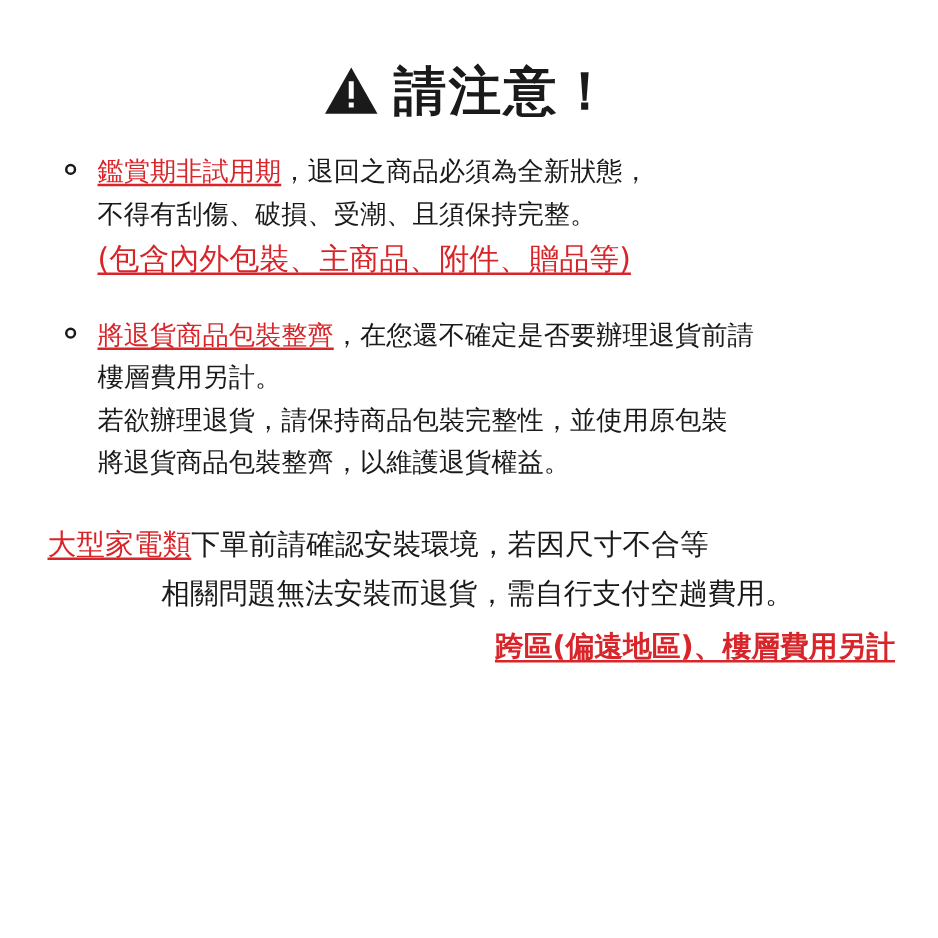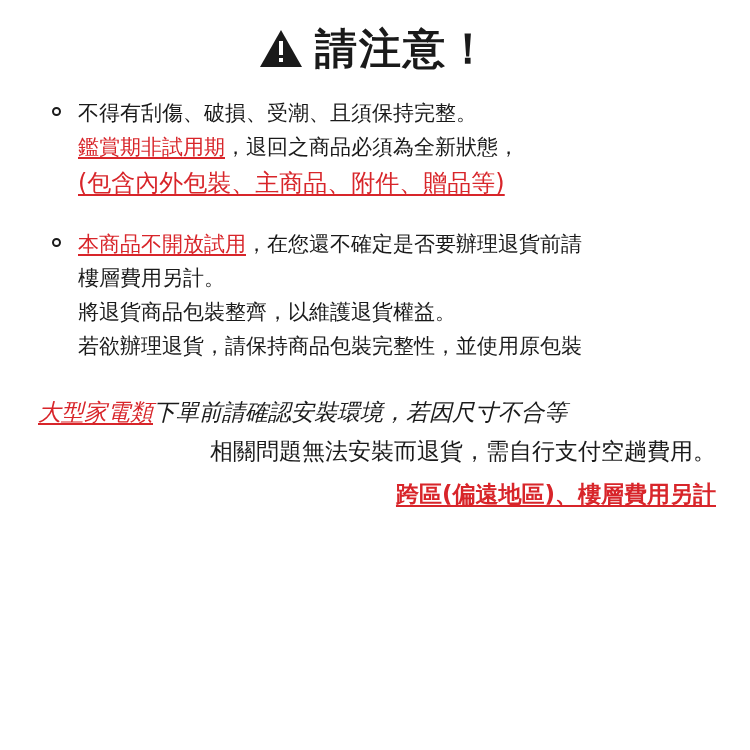--- a/index.html
+++ b/index.html
@@ -11,21 +11,21 @@
     height: 750px;
     background: #ffffff;
     font-family: "DejaVu Sans", "Liberation Sans", sans-serif;
     color: #1a1a1a;
     overflow: hidden;
   }
   .page {
     width: 750px;
     height: 750px;
     box-sizing: border-box;
-    padding: 16px 34px 0 34px;
+    padding: 40px 34px 0 34px;
     position: relative;
   }
 
   
   .title-row {
     display: flex;
     align-items: center;
     justify-content: center;
     gap: 12px;
     margin-top: 12px;
@@ -88,24 +88,23 @@
   }
   .bottom .b-line {
     font-size: 23px;
     line-height: 1.7;
     color: #1a1a1a;
     white-space: nowrap;
   }
   .bottom .b-line.first {
     text-align: left;
     margin-left: 4px;
-    font-style: italic;
   }
   .bottom .b-line.second {
-    text-align: right;
+    text-align: center;
     margin-left: 14px;
   }
   .bottom .b-line.third {
     text-align: right;
     font-weight: bold;
     margin-top: 4px;
   }
 </style>
 </head>
 <body>
@@ -119,43 +118,43 @@
       <rect x="20" y="29" width="4" height="4" fill="#ffffff"></rect>
     </svg>
     <div class="title-text">請注意！</div>
   </div>
 
   <ul class="bullets">
 
     <li class="bullet-item">
       <span class="bullet-dot"></span>
       <div class="line">
-        <span>不得有刮傷、破損、受潮、且須保持完整。</span>
+        <span class="red-u">鑑賞期非試用期</span><span>，退回之商品必須為全新狀態，</span>
       </div>
       <div class="line">
-        <span class="red-u">鑑賞期非試用期</span><span>，退回之商品必須為全新狀態，</span>
+        <span>不得有刮傷、破損、受潮、且須保持完整。</span>
       </div>
       <div class="line sub">
         <span class="red-u">(包含內外包裝、主商品、附件、贈品等)</span>
       </div>
     </li>
 
     <li class="bullet-item">
       <span class="bullet-dot"></span>
       <div class="line">
-        <span class="red-u">本商品不開放試用</span><span>，在您還不確定是否要辦理退貨前請</span>
+        <span class="red-u">將退貨商品包裝整齊</span><span>，在您還不確定是否要辦理退貨前請</span>
       </div>
       <div class="line">
         <span>樓層費用另計。</span>
       </div>
       <div class="line">
-        <span>將退貨商品包裝整齊，以維護退貨權益。</span>
+        <span>若欲辦理退貨，請保持商品包裝完整性，並使用原包裝</span>
       </div>
       <div class="line">
-        <span>若欲辦理退貨，請保持商品包裝完整性，並使用原包裝</span>
+        <span>將退貨商品包裝整齊，以維護退貨權益。</span>
       </div>
     </li>
 
   </ul>
 
   <div class="bottom">
     <div class="b-line first">
       <span class="red-u">大型家電類</span><span>下單前請確認安裝環境，若因尺寸不合等</span>
     </div>
     <div class="b-line second">

